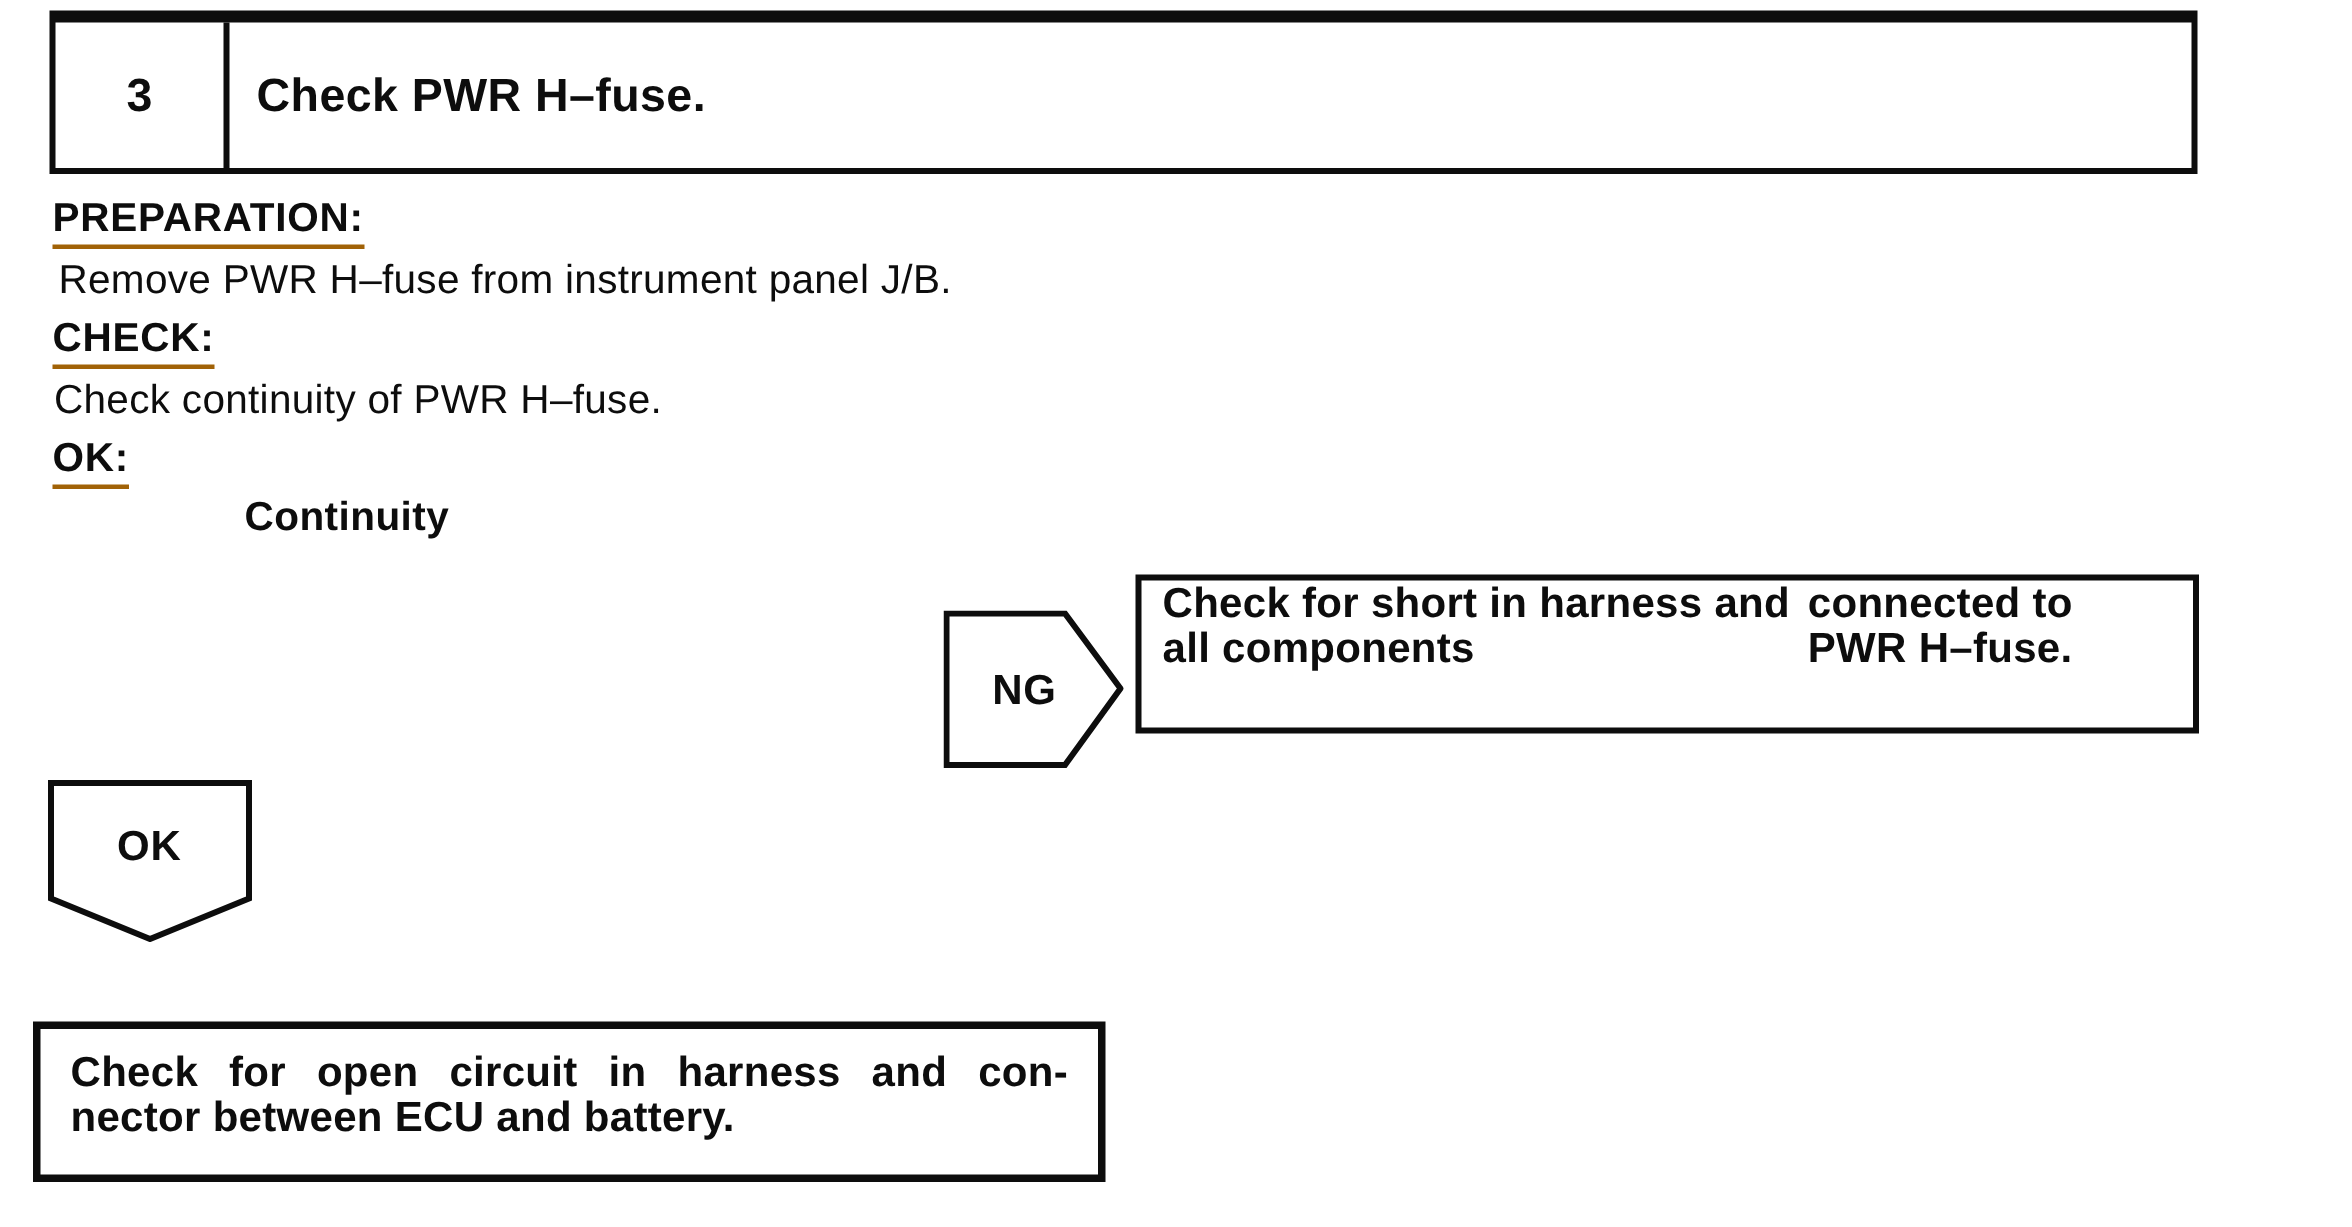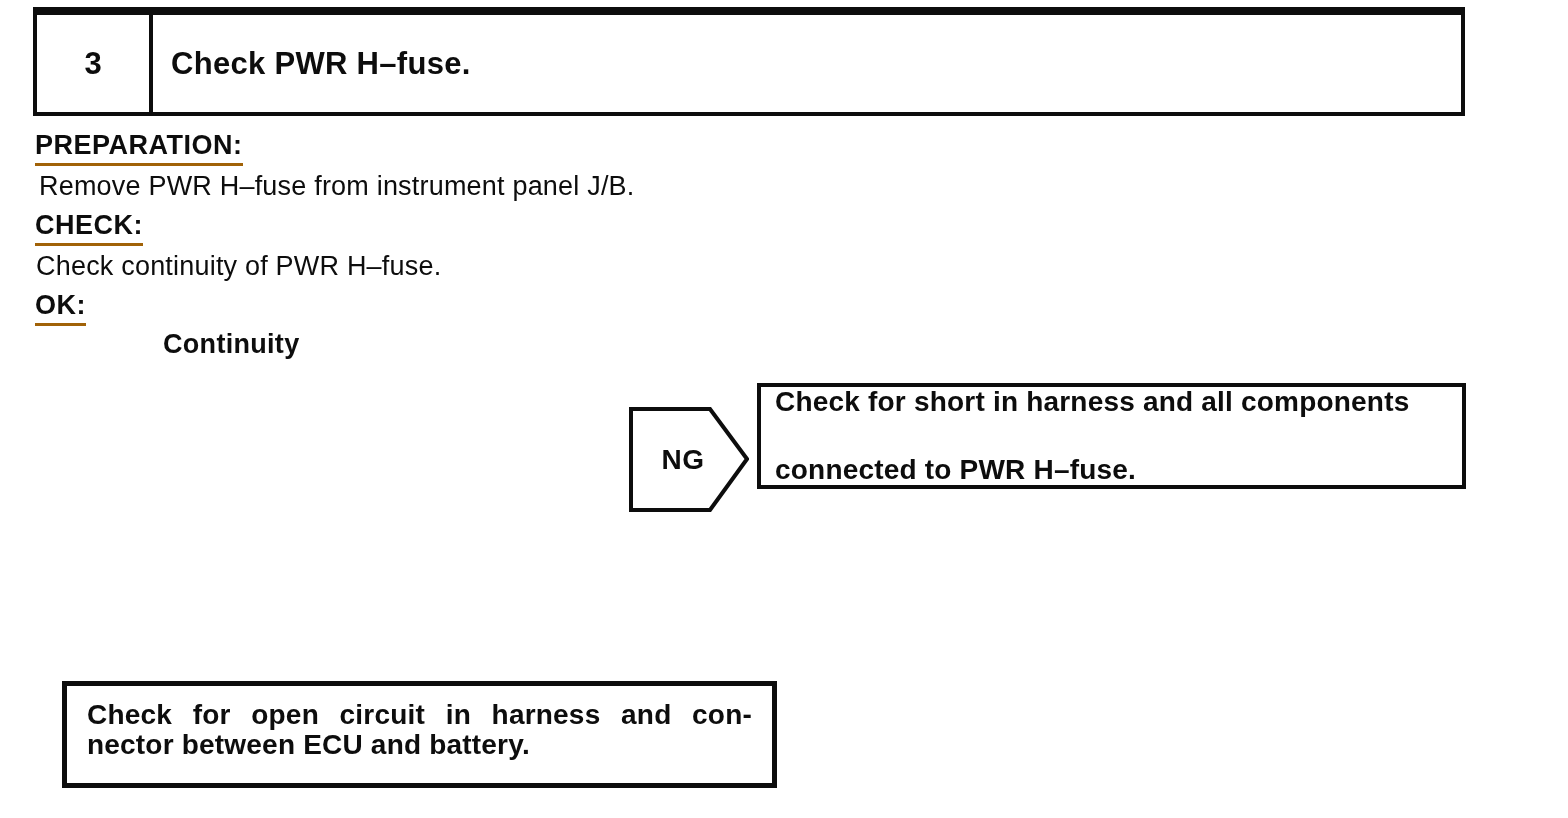--- a/index.html
+++ b/index.html
@@ -87,30 +87,29 @@
     background: #ffffff;
     font-weight: 700;
     font-size: 28px;
     line-height: 30px;
     letter-spacing: 0.2px;
   }
   .ng-action {
     left: 757px; top: 383px;
     width: 709px; height: 106px;
     display: flex;
-    flex-direction: column;
+    flex-direction: row;
     justify-content: space-between;
     padding: 0 12px 0 14px;
   }
   .ok-action {
     left: 22px; top: 681px;
     width: 715px; height: 107px;
     border-width: 5px;
     padding: 14px 20px 0 20px;
-    margin-left: 40px;
   }
   .ok-action .just {
     text-align: justify;
     text-align-last: justify;
   }
   .line { display: block; }
 </style>
 </head>
 <body>
 
@@ -141,19 +140,25 @@
       <polygon points="2,2 81,2 118,52 81,103 2,103" fill="#ffffff" stroke="#0d0d0d" stroke-width="4"></polygon>
     </svg>
     <div class="connector-label ng-label">NG</div>
   </div>
 
   <div class="action-box ng-action">
     <span class="line">Check for short in harness and all components</span>
     <span class="line">connected to PWR H–fuse.</span>
   </div>
 
+  <div class="connector" style="left:32px; top:520px; width:136px; height:108px;">
+    <svg width="136" height="108" viewBox="0 0 136 108">
+      <polygon points="2,2 134,2 134,79 68,106 2,79" fill="#ffffff" stroke="#0d0d0d" stroke-width="4"></polygon>
+    </svg>
+    <div class="connector-label ok-label">OK</div>
+  </div>
 
   <div class="action-box ok-action">
     <span class="line just">Check for open circuit in harness and con-</span>
     <span class="line">nector between ECU and battery.</span>
   </div>
 
 </div>
 
 </body></html>

